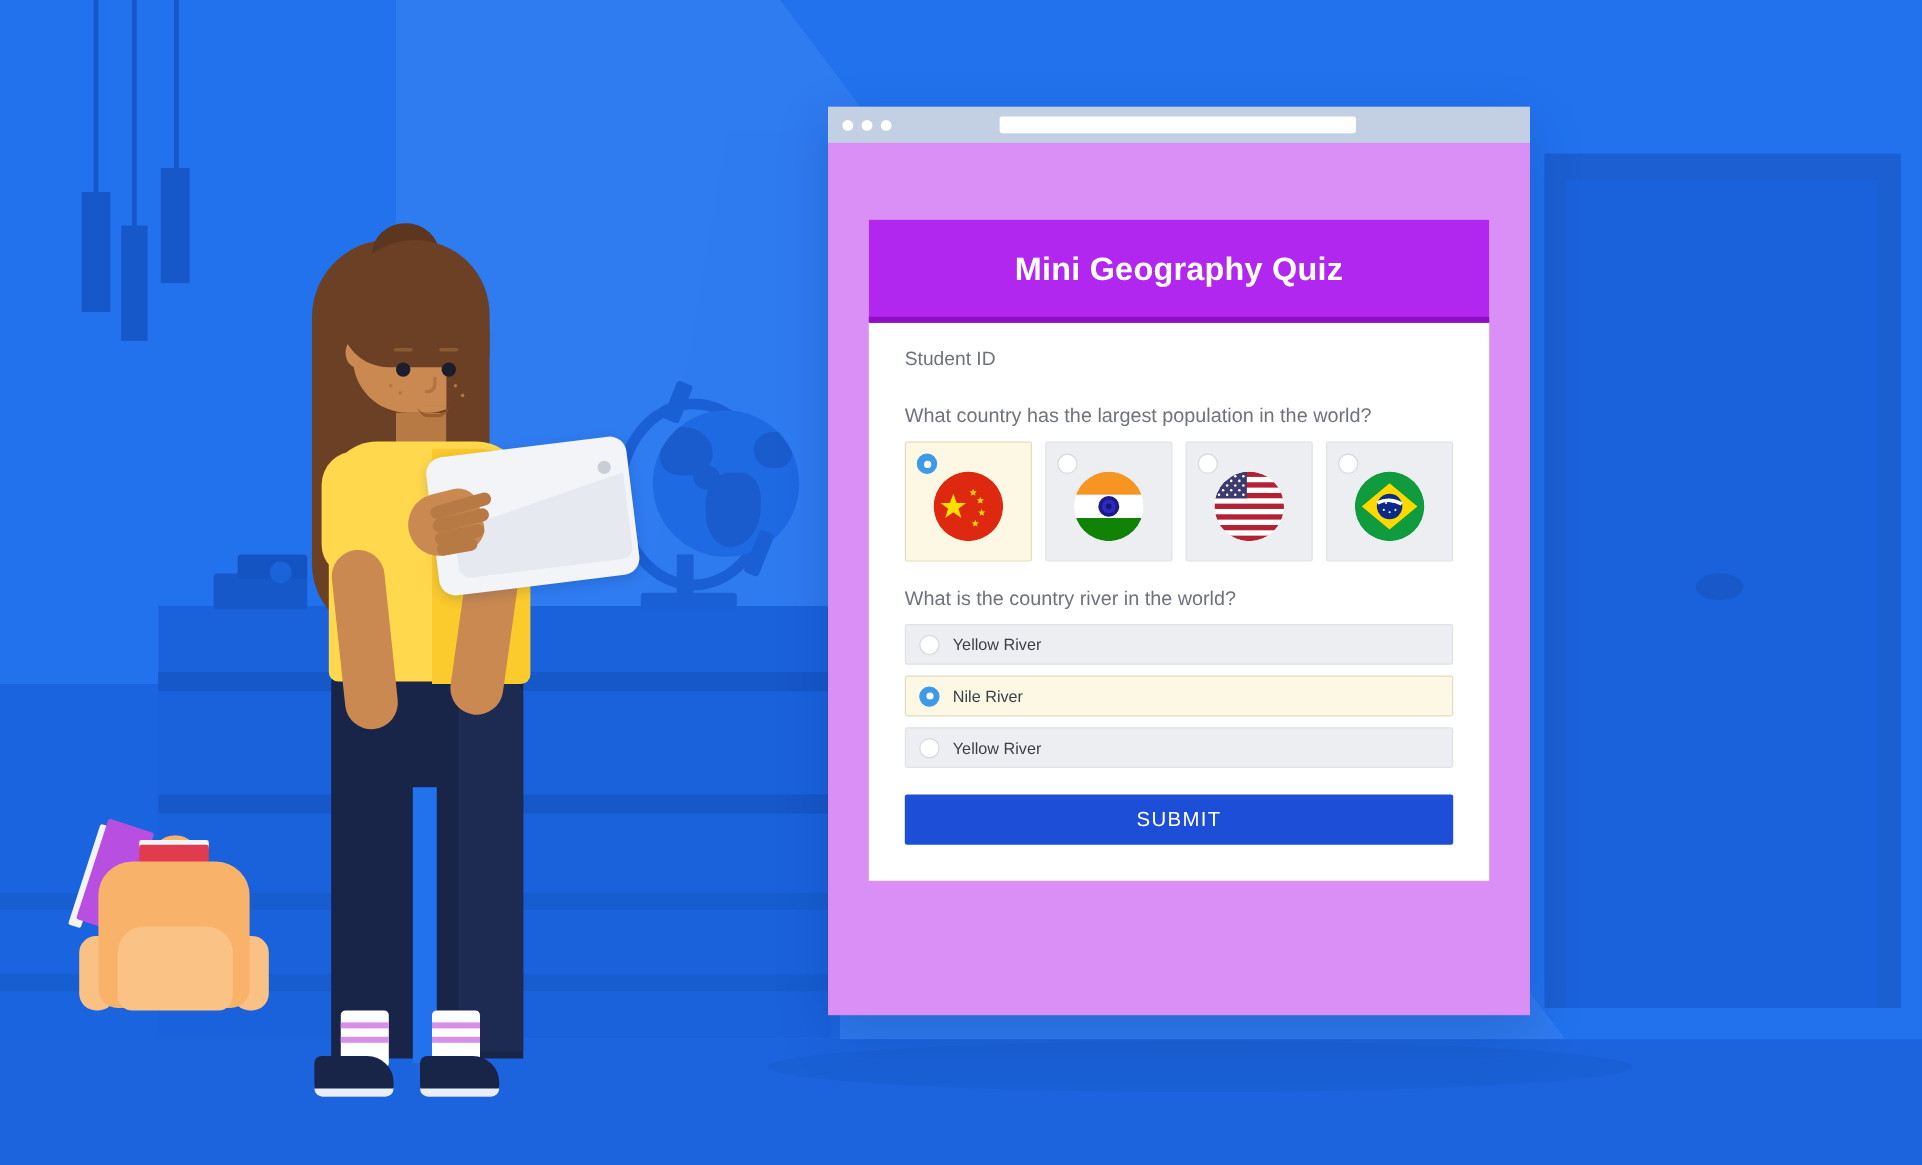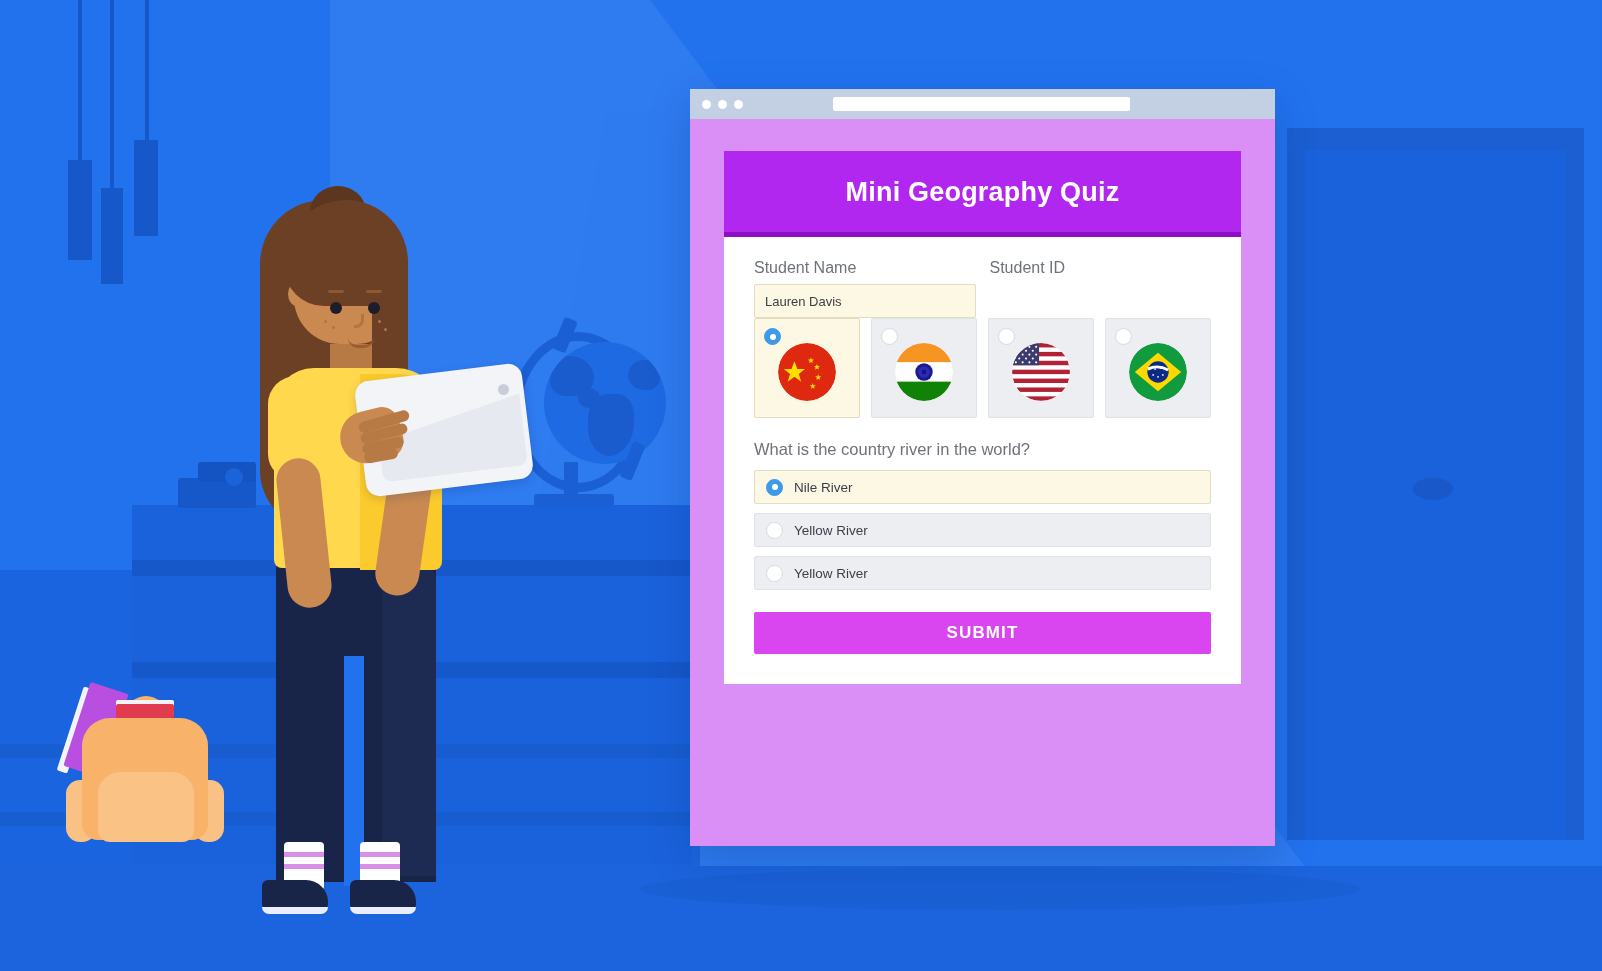--- a/index.html
+++ b/index.html
@@ -220,21 +220,21 @@
     position:relative;
   }
   .dots { display:flex; gap:7px; }
   .dot { width:9px; height:9px; border-radius:50%; background:#ffffff; }
   .urlbar {
     position:absolute; left:143px; width:297px; height:14px;
     background:#ffffff; border-radius:2px;
   }
   .frame-inner { padding:32px 34px 38px 34px; }
 
-  .card { background:#ffffff; }
+  .card { background:#ffffff;margin-top:32px; }
   .card-header {
     background:#b227ef; border-bottom:5px solid #8f0fc4;
     text-align:center; padding:26px 10px 24px 10px;
   }
   .card-title {
     color:#ffffff; font-size:27px; font-weight:bold; letter-spacing:.2px;
   }
   .card-body { padding:22px 30px 30px 30px; }
 
   .field-row { display:flex; gap:14px; }
@@ -276,23 +276,23 @@
 
   .row-opt {
     display:flex; align-items:center; gap:11px;
     height:34px; background:#eceef2; border:1px solid #dfe2e8;
     border-radius:2px; padding:0 11px; margin-bottom:9px;
   }
   .row-opt.sel { background:#fcf8e3; border-color:#e2dcc0; }
   .row-label { font-size:13.5px; color:#3b3f47; }
 
   .submit {
-    margin-top:22px; height:42px; background:#d946ef; border-radius:2px;
+    margin-top:22px; height:42px; background:#1d4ed8; border-radius:2px;
     display:flex; align-items:center; justify-content:center;
-    color:#ffffff; font-size:17px; font-weight:bold; letter-spacing:1.1px;
+    color:#ffffff; font-size:17px; font-weight:normal; letter-spacing:1.1px;
     cursor:pointer;
   }
 </style>
 </head>
 <body>
 
 <div class="scene">
   <div class="wall-base"></div>
 
   <div>
@@ -429,28 +429,25 @@
     <div class="card">
 
       <div class="card-header">
         <div class="card-title">Mini Geography Quiz</div>
       </div>
 
       <div class="card-body">
 
         <div class="field-row">
           <div class="field">
-            <div class="field-label">Student Name</div>
-            <div class="text-input">Lauren Davis</div>
-          </div>
-          <div class="field">
             <div class="field-label">Student ID</div>
           </div>
         </div>
 
+        <div class="question">What country has the largest population in the world?</div>
 
         <div class="flag-row">
 
           <div class="flag-opt sel">
             <div class="radio-sm on"></div>
             <div class="flag-circle">
               <svg viewBox="0 0 60 60" width="58" height="58">
                 <circle cx="30" cy="30" r="30" fill="#de2910"></circle>
                 <polygon points="17,19 20,27 28,27 21.5,32 24,40 17,35 10,40 12.5,32 6,27 14,27" fill="#ffde00"></polygon>
                 <polygon points="33,15 34.4,18.4 38,18.6 35.2,21 36.1,24.5 33,22.5 29.9,24.5 30.8,21 28,18.6 31.6,18.4" fill="#ffde00" transform="scale(0.62) translate(22,9)"></polygon>
@@ -539,32 +536,32 @@
                 </g>
               </svg>
             </div>
           </div>
 
         </div>
 
         <div class="question">What is the country river in the world?</div>
 
         <div>
+          <div class="row-opt">
+            <div class="radio-sm" style="position:static;"></div>
+            <div class="row-label">Yellow River</div>
+          </div>
           <div class="row-opt sel">
             <div class="radio-sm on" style="position:static;"></div>
             <div class="row-label">Nile River</div>
           </div>
           <div class="row-opt">
             <div class="radio-sm" style="position:static;"></div>
             <div class="row-label">Yellow River</div>
           </div>
-          <div class="row-opt">
-            <div class="radio-sm" style="position:static;"></div>
-            <div class="row-label">Yellow River</div>
-          </div>
         </div>
 
         <div class="submit">SUBMIT</div>
 
       </div>
     </div>
   </div>
 </div>
 
 </body></html>

